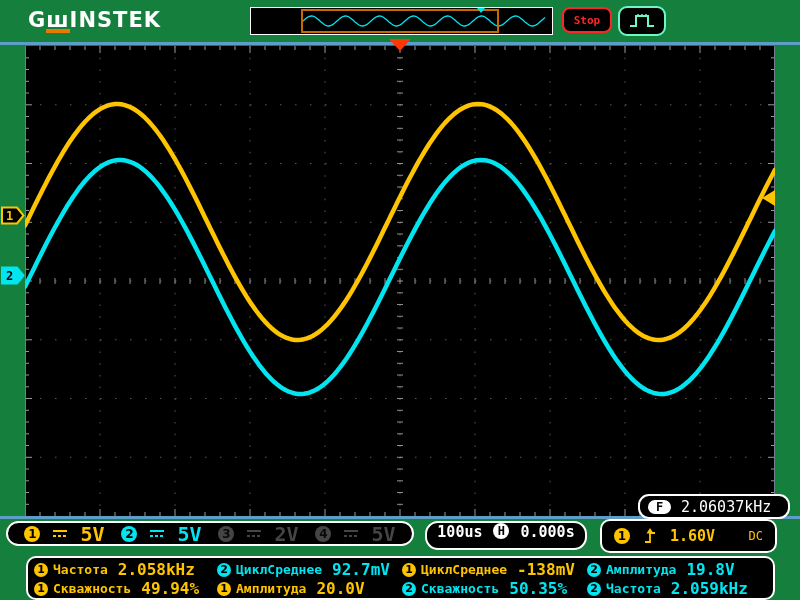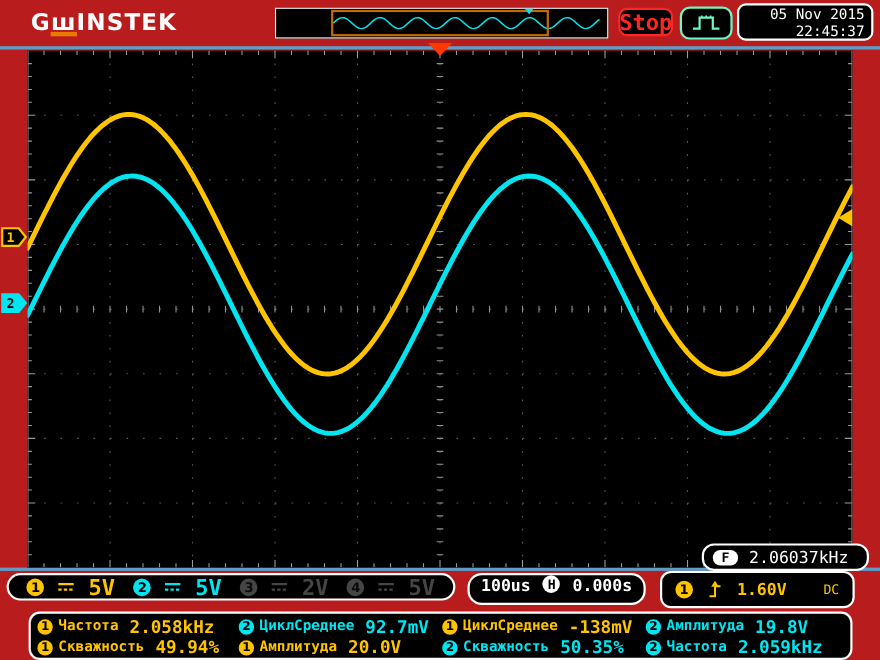--- a/index.html
+++ b/index.html
@@ -1,27 +1,27 @@
 <!DOCTYPE html>
 <html><head>
 <meta charset="utf-8">
 <style>
   html,body{margin:0;padding:0;background:#222;}
-  .screen{position:relative;width:800px;height:600px;background:#b91c1c;overflow:hidden;
+  .screen{position:relative;width:800px;height:600px;background:#15803d;overflow:hidden;
           font-family:"DejaVu Sans Mono",monospace;}
   
   .logo{position:absolute;left:28px;top:8px;color:#fff;font-family:"DejaVu Sans",sans-serif;
         font-weight:bold;font-size:21px;letter-spacing:1px;}
   .logo .logo-w{display:inline-block;border-bottom:4px solid #e87a00;line-height:17px;}
   .preview{position:absolute;left:250px;top:7px;width:301px;height:26px;background:#000;border:1px solid #fff;}
   .preview-window{position:absolute;left:50px;top:1px;width:194px;height:20px;border:2px solid #c66a00;}
   .preview-marker{position:absolute;left:226px;top:0;width:0;height:0;
         border-left:4px solid transparent;border-right:4px solid transparent;border-top:5px solid #00e5f0;}
   .stop-btn{position:absolute;left:562px;top:7px;width:46px;height:22px;background:#000;
-        border:2px solid #ff2525;border-radius:8px;color:#ff2525;font-weight:bold;font-size:20px;
+        border:2px solid #ff2525;border-radius:8px;color:#ff2525;font-weight:bold;font-size:11px;
         display:flex;align-items:center;justify-content:center;}
   .run-btn{position:absolute;left:618px;top:6px;width:44px;height:26px;background:#000;
         border:2px solid #6ef7c5;border-radius:9px;display:flex;align-items:center;justify-content:center;}
   .datetime{position:absolute;left:670px;top:3px;width:124px;height:34px;background:#000;
         border:2px solid #fff;border-radius:8px;color:#fff;font-size:13px;line-height:16px;
         text-align:right;padding:1px 6px 0 0;box-sizing:border-box;}
   .sep{position:absolute;left:0;width:800px;height:3px;background:#5f9dc9;}
   
   #scope-svg{position:absolute;left:25px;top:46px;background:#000;}
   .trig-pos{position:absolute;left:389px;top:39px;width:0;height:0;
@@ -81,24 +81,20 @@
 
   <div class="stop-btn">Stop</div>
 
   <div class="run-btn">
     <svg width="28" height="18">
       <path d="M2,14 H8 V4 H20 V14 H26" stroke="#6ef7c5" fill="none" stroke-width="2"></path>
       <path d="M10,4 V2 M14,4 V2 M18,4 V2" stroke="#6ef7c5" stroke-width="1.5"></path>
     </svg>
   </div>
 
-  <div class="datetime">
-    <div>05 Nov 2015</div>
-    <div>22:45:37</div>
-  </div>
 
   <div class="sep" style="top:42px;"></div>
   <div class="sep" style="top:516px;"></div>
 
   <svg id="scope-svg" width="750" height="470">
       <line x1="75" y1="0" x2="75" y2="470" stroke="#585858" stroke-width="1" stroke-dasharray="1.5 10.25"></line>
       <line x1="150" y1="0" x2="150" y2="470" stroke="#585858" stroke-width="1" stroke-dasharray="1.5 10.25"></line>
       <line x1="225" y1="0" x2="225" y2="470" stroke="#585858" stroke-width="1" stroke-dasharray="1.5 10.25"></line>
       <line x1="300" y1="0" x2="300" y2="470" stroke="#585858" stroke-width="1" stroke-dasharray="1.5 10.25"></line>
       <line x1="375" y1="0" x2="375" y2="470" stroke="#585858" stroke-width="1" stroke-dasharray="1.5 10.25"></line>

